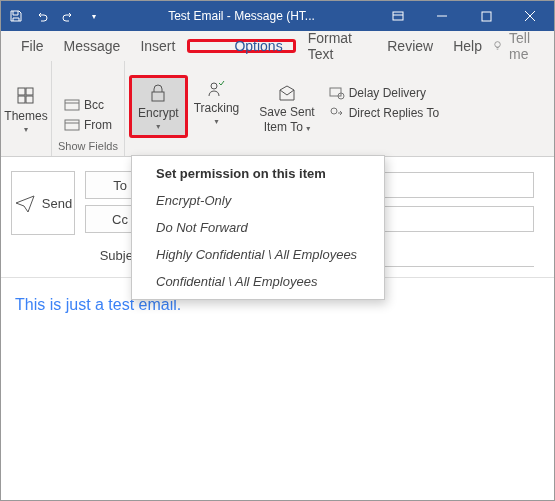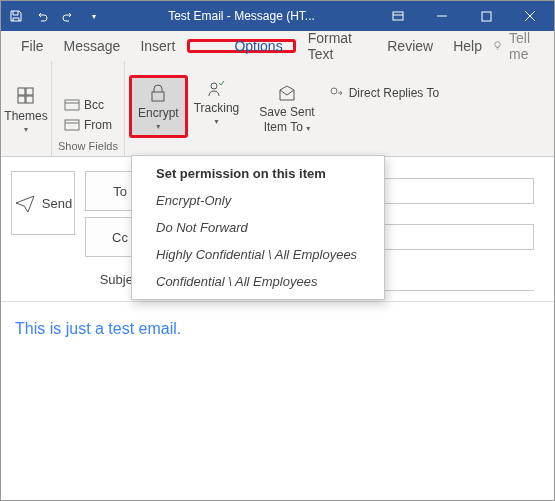--- a/index.html
+++ b/index.html
@@ -26,21 +26,21 @@
   .ribbon-col { display: flex; flex-direction: column; justify-content: center; gap: 2px; padding: 4px; }
   
   .dropdown { position: absolute; left: 130px; top: 154px; width: 254px; background: #fff; border: 1px solid #c8c8c8; box-shadow: 2px 4px 10px rgba(0,0,0,.2); font-size: 13px; padding: 4px 0; z-index: 10; }
   .dropdown .header { font-weight: 600; padding: 6px 12px; color: #333; margin-left: 12px; }
   .dropdown .item { padding: 6px 24px; cursor: pointer; color: #444; font-style: italic; }
   
   .compose { padding: 14px 20px 10px 10px; display: flex; gap: 10px; border-bottom: 1px solid #e0e0e0; }
   .send-btn { width: 64px; height: 64px; border: 1px solid #c8c8c8; display: flex; flex-direction: row; align-items: center; justify-content: center; font-size: 13px; gap: 6px; cursor: pointer; color: #444; }
   .fields { flex: 1; display: flex; flex-direction: column; gap: 6px; }
   .field-row { display: flex; align-items: center; gap: 10px; }
-  .field-btn { width: 70px; height: 40px; border: 1px solid #c8c8c8; background: #fdfdfd; font-size: 13px; cursor: pointer; color: #444; }
+  .field-btn { width: 70px; height: 28px; border: 1px solid #c8c8c8; background: #fdfdfd; font-size: 13px; cursor: pointer; color: #444; }
   .field-input { flex: 1; height: 26px; border: 1px solid #c8c8c8; padding: 0 6px; font-size: 13px; }
   .subject-row { display: flex; align-items: center; gap: 10px; padding-left: 2px; padding-top: 4px; }
   .subject-label { font-size: 13px; color: #444; width: 56px; text-align: right; }
   .subject-input { flex: 1; height: 24px; border: none; border-bottom: 1px solid #c8c8c8; font-size: 13px; }
   
   .body-area { padding: 18px 14px; font-size: 16px; color: #3b82f6; }
   
   .chev { font-size: 8px; color: #666; }
 </style>
 </head>
@@ -173,20 +173,27 @@
             <path d="M3 6v10h14V6"></path>
             <path d="M3 6l7-4 7 4"></path>
             <path d="M3 6l7 5 7-5"></path>
           </svg>
         <span>Save Sent</span>
         <span><span>Item To</span> <span class="chev">▾</span></span>
       </div>
       <div class="ribbon-col">
         <div class="small-btn">
           <svg width="16" height="14" viewBox="0 0 16 14" stroke="#777" fill="none">
+              <rect x="1" y="2" width="11" height="8"></rect>
+              <circle cx="12" cy="10" r="3"></circle>
+            </svg>
+          <span>Delay Delivery</span>
+        </div>
+        <div class="small-btn">
+          <svg width="16" height="14" viewBox="0 0 16 14" stroke="#777" fill="none">
               <circle cx="5" cy="5" r="3"></circle>
               <path d="M9 7l4 0 M11 5l2 2-2 2"></path>
             </svg>
           <span>Direct Replies To</span>
         </div>
       </div>
     </div>
     <div class="group-label">&nbsp;</div>
   </div>
 </div>

